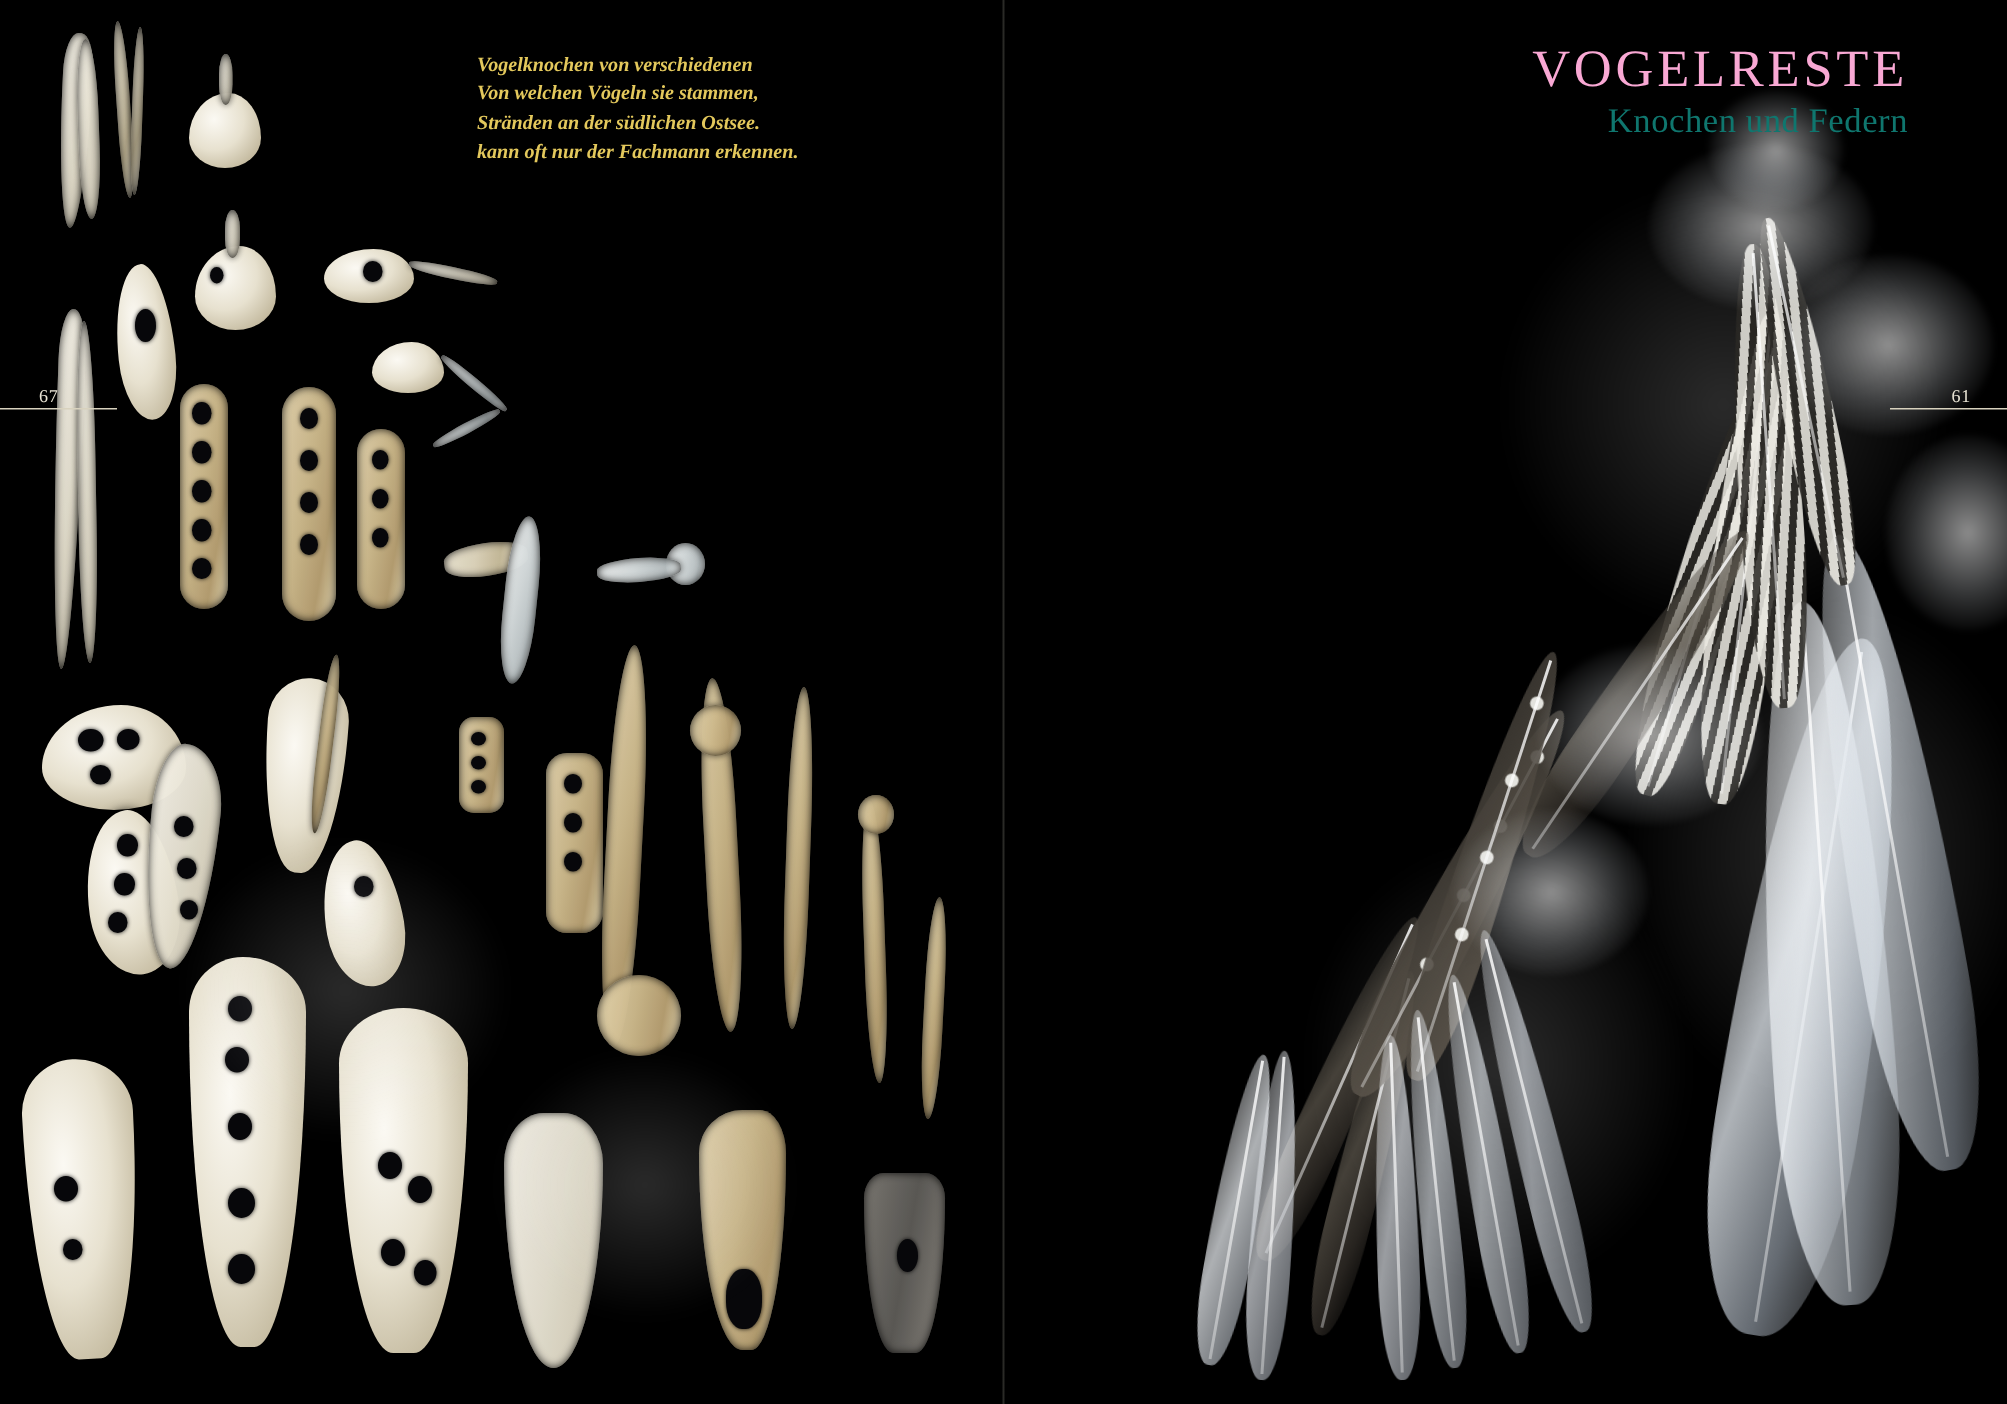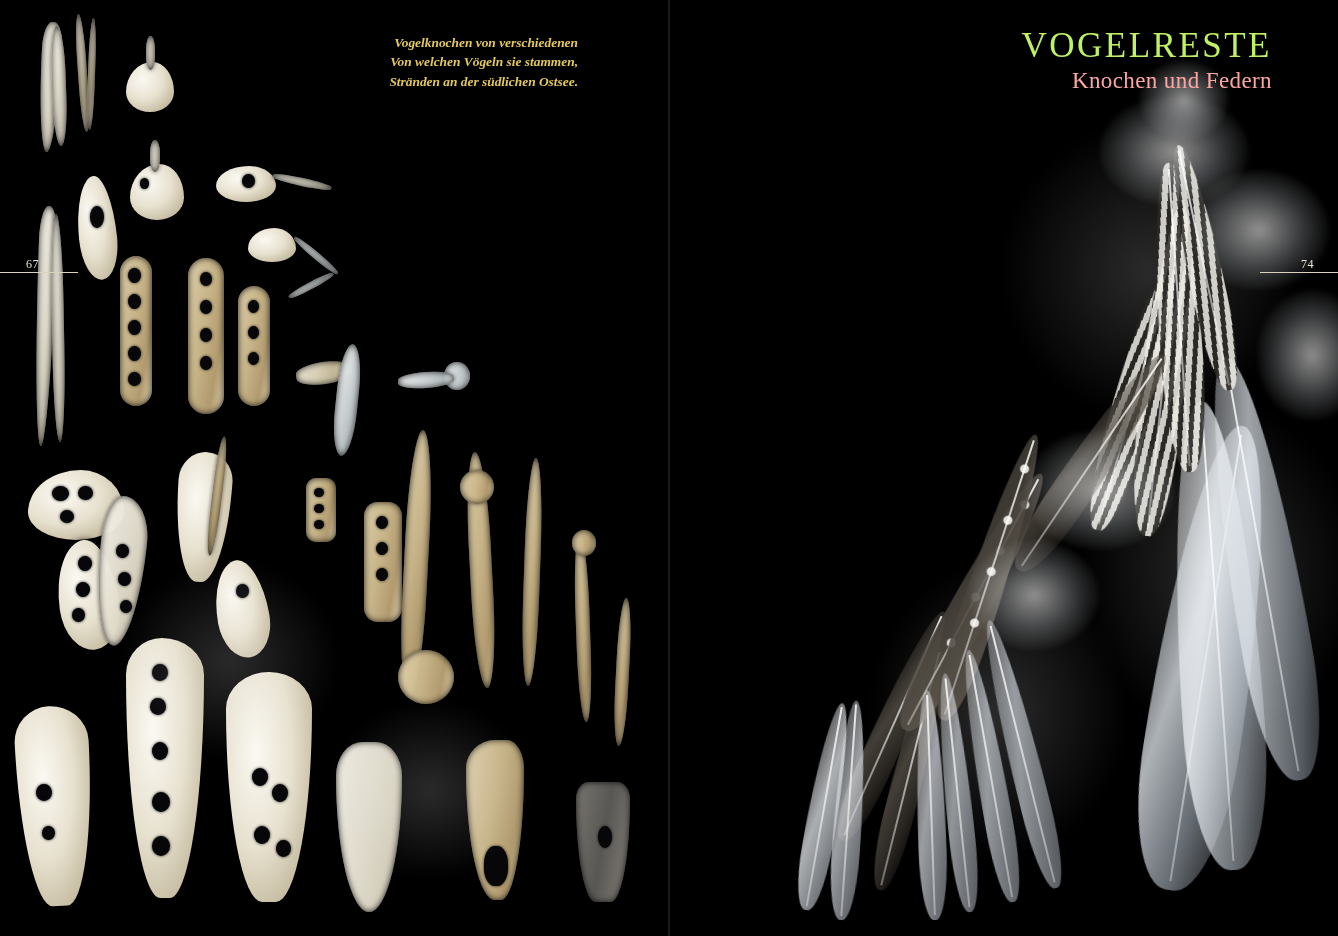--- a/index.html
+++ b/index.html
@@ -58,41 +58,40 @@
     position: absolute;
     left: 318px; top: 33px;
     width: 260px;
     font-family: "Liberation Serif", serif;
     font-style: italic;
     font-weight: bold;
     font-size: 13.4px;
     line-height: 1.45;
     color: #e3c85c;
     text-shadow: 0 0 3px rgba(0,0,0,.9);
-    text-align: right;
   }
   .left-caption div { white-space: nowrap; }
 
   
   .title-block {
     position: absolute;
     right: 66px; top: 28px;
     text-align: right;
   }
   .title-main {
     font-family: "Liberation Serif", serif;
     font-size: 35px;
     letter-spacing: 2.5px;
-    color: #bef264;
+    color: #f9a8d4;
     line-height: 1.05;
   }
   .title-sub {
     font-family: "Liberation Serif", serif;
     font-size: 23px;
-    color: #fca5a5;
+    color: #0f766e;
     margin-top: 3px;
     letter-spacing: .4px;
   }
 
   
   .art { position: absolute; pointer-events: none; }
 
   .bone {
     position: absolute;
     background: linear-gradient(105deg, #efe8d6 0%, #dfd6bd 38%, #c9bd9c 65%, #efe9d8 100%);
@@ -302,20 +301,21 @@
       <div class="glowpatch" style="left:330px;top:700px;width:200px;height:180px;"></div>
     </div>
 
     <div class="folio-rule folio-rule-left"></div>
     <div class="folio folio-left">67</div>
 
     <div class="left-caption">
       <div>Vogelknochen von verschiedenen</div>
       <div>Von welchen Vögeln sie stammen,</div>
       <div>Stränden an der südlichen Ostsee.</div>
+      <div>kann oft nur der Fachmann erkennen.</div>
     </div>
   </div>
 
   <div class="page-half right-half">
 
     <div class="art" style="left:0;top:0;width:669px;height:936px;">
 
       <div class="glowpatch" style="left:330px;top:120px;width:300px;height:300px;"></div>
       <div class="glowpatch" style="left:410px;top:400px;width:280px;height:340px;"></div>
       <div class="glowpatch" style="left:200px;top:560px;width:260px;height:300px;"></div>
@@ -399,21 +399,21 @@
 
       <div class="down" style="left:430px;top:96px;width:150px;height:110px;"></div>
       <div class="down" style="left:520px;top:170px;width:140px;height:120px;"></div>
       <div class="down" style="left:356px;top:430px;width:150px;height:120px;"></div>
       <div class="down" style="left:300px;top:540px;width:130px;height:110px;"></div>
       <div class="down" style="left:588px;top:290px;width:110px;height:130px;"></div>
       <div class="down" style="left:470px;top:60px;width:90px;height:80px;"></div>
     </div>
 
     <div class="folio-rule folio-rule-right"></div>
-    <div class="folio folio-right">74</div>
+    <div class="folio folio-right">61</div>
 
     <div class="title-block">
       <div class="title-main">VOGELRESTE</div>
       <div class="title-sub">Knochen und Federn</div>
     </div>
 
   </div>
 
   <div class="gutter"></div>
 </div>

